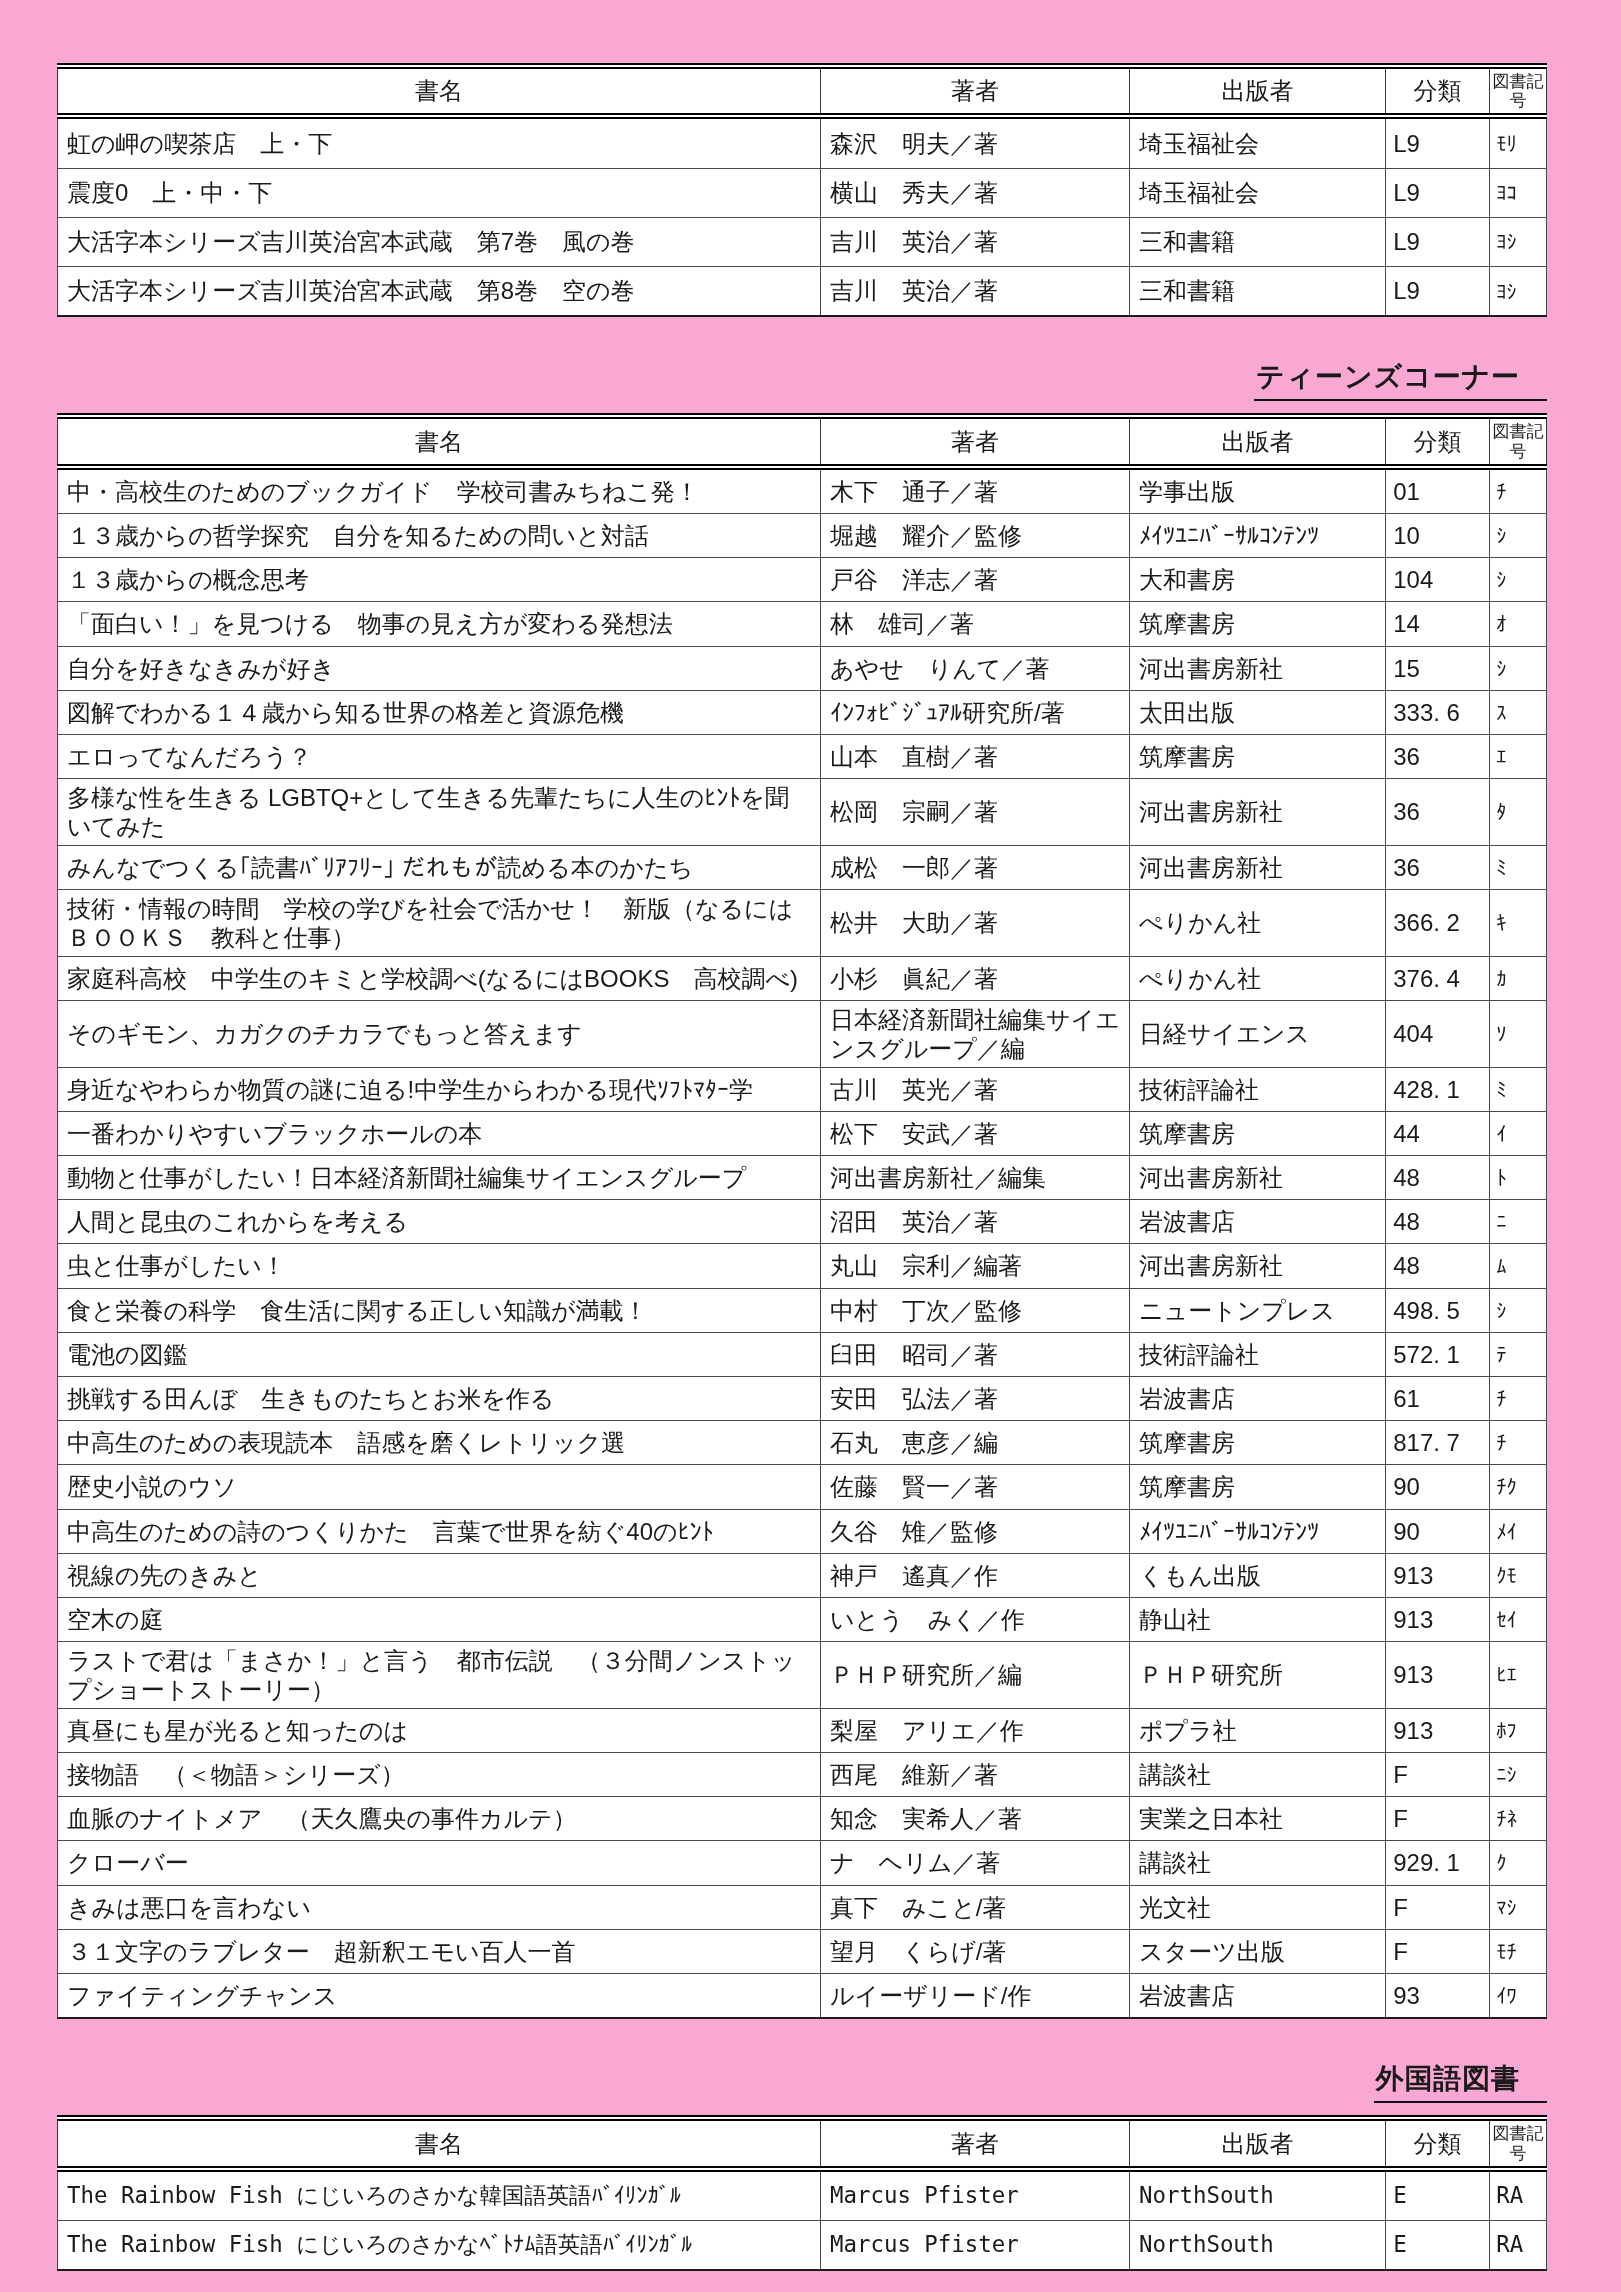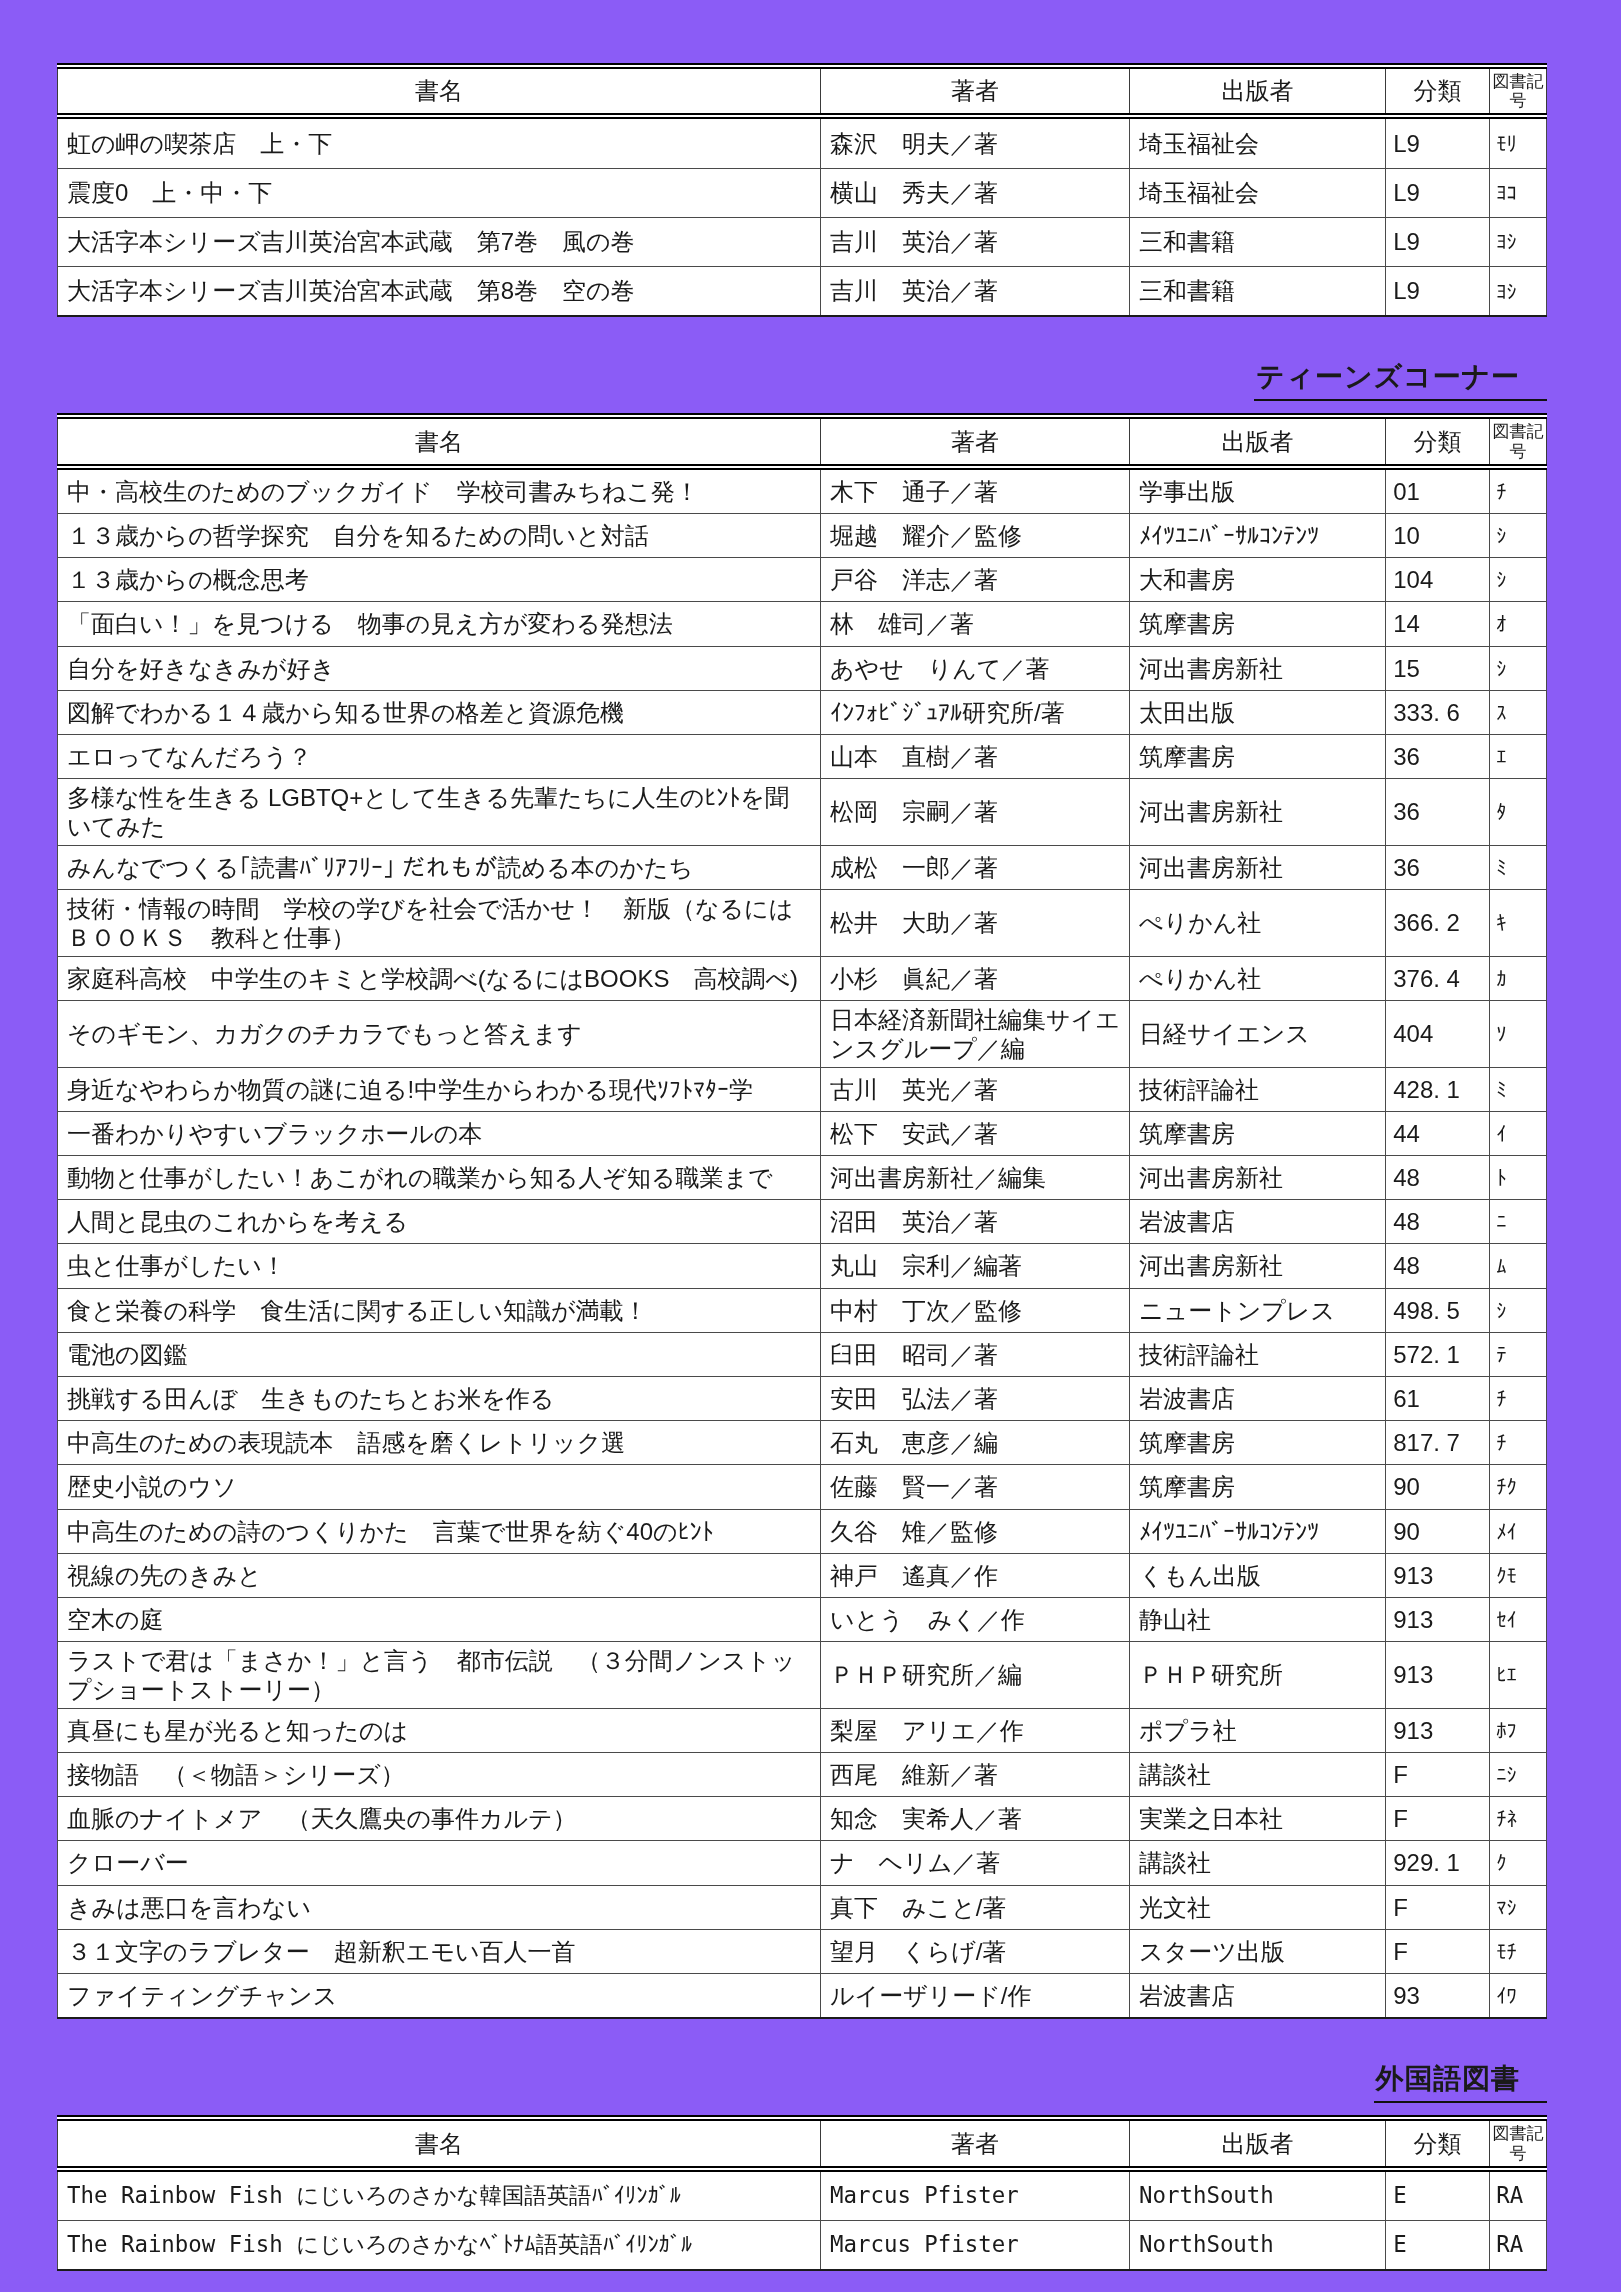--- a/index.html
+++ b/index.html
@@ -10,21 +10,21 @@
   body {
     width: 1621px;
     height: 2293px;
     position: relative;
     font-family: "Liberation Sans", "DejaVu Sans", sans-serif;
     color: #1a1a1a;
   }
   .page {
     position: absolute;
     inset: 0;
-    background: #8b5cf6;
+    background: #f9a8d4;
     text-decoration: underline;
   }
   .doc {
     position: absolute;
     left: 57px;
     top: 63px;
     width: 1490px;
   }
   table.booklist {
     width: 100%;
@@ -255,21 +255,21 @@
             <td class="c4">ﾐ</td>
           </tr>
           <tr>
             <td class="c0">一番わかりやすいブラックホールの本</td>
             <td class="c1">松下　安武／著</td>
             <td class="c2">筑摩書房</td>
             <td class="c3">44</td>
             <td class="c4">ｲ</td>
           </tr>
           <tr>
-            <td class="c0">動物と仕事がしたい！あこがれの職業から知る人ぞ知る職業まで</td>
+            <td class="c0">動物と仕事がしたい！日本経済新聞社編集サイエンスグループ</td>
             <td class="c1">河出書房新社／編集</td>
             <td class="c2">河出書房新社</td>
             <td class="c3">48</td>
             <td class="c4">ﾄ</td>
           </tr>
           <tr>
             <td class="c0">人間と昆虫のこれからを考える</td>
             <td class="c1">沼田　英治／著</td>
             <td class="c2">岩波書店</td>
             <td class="c3">48</td>

